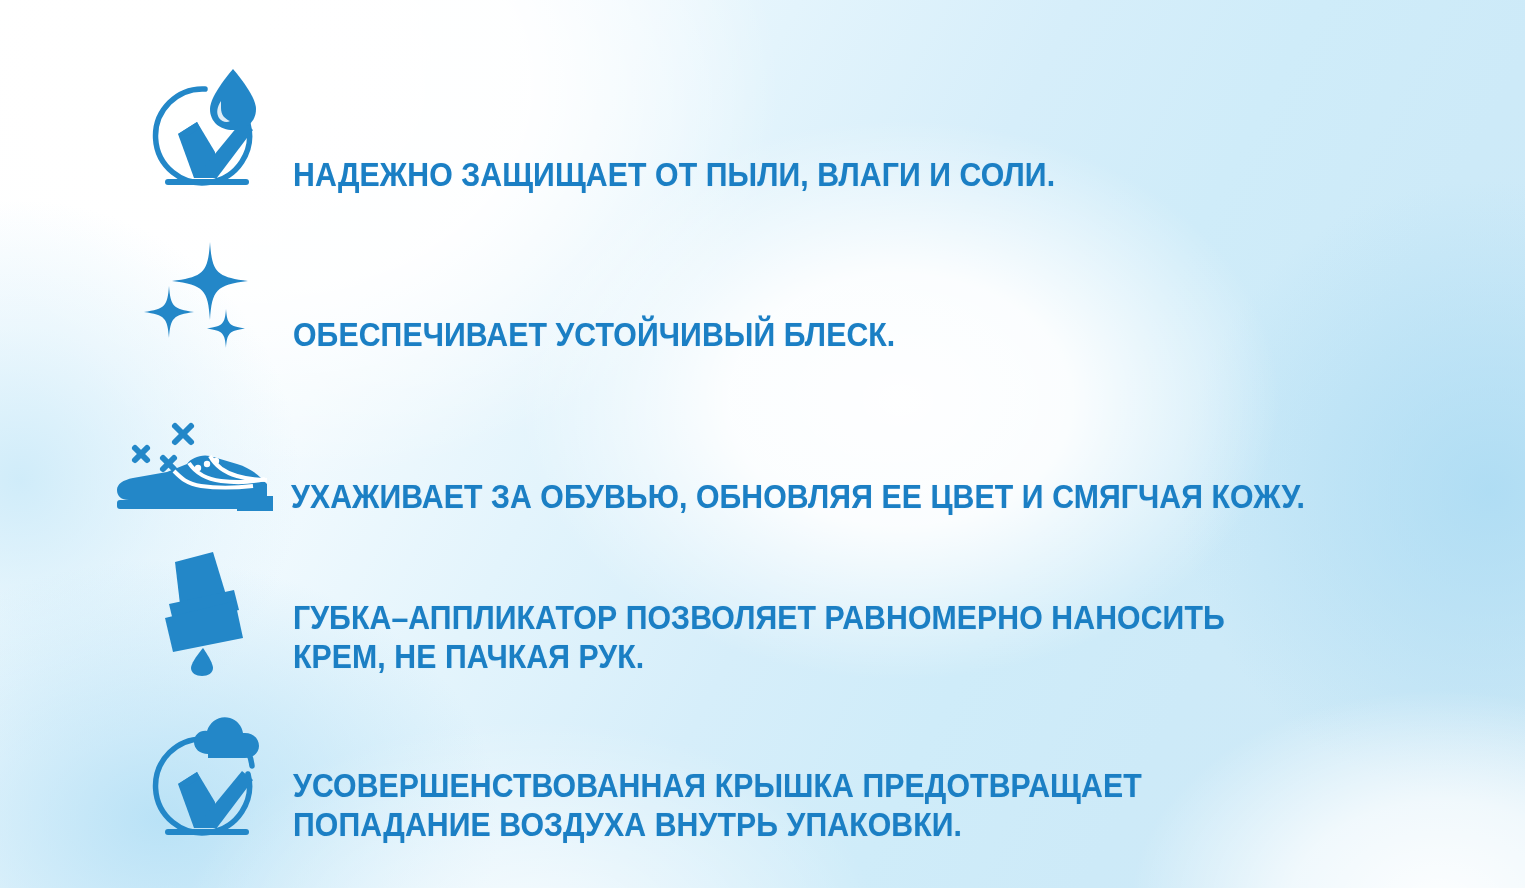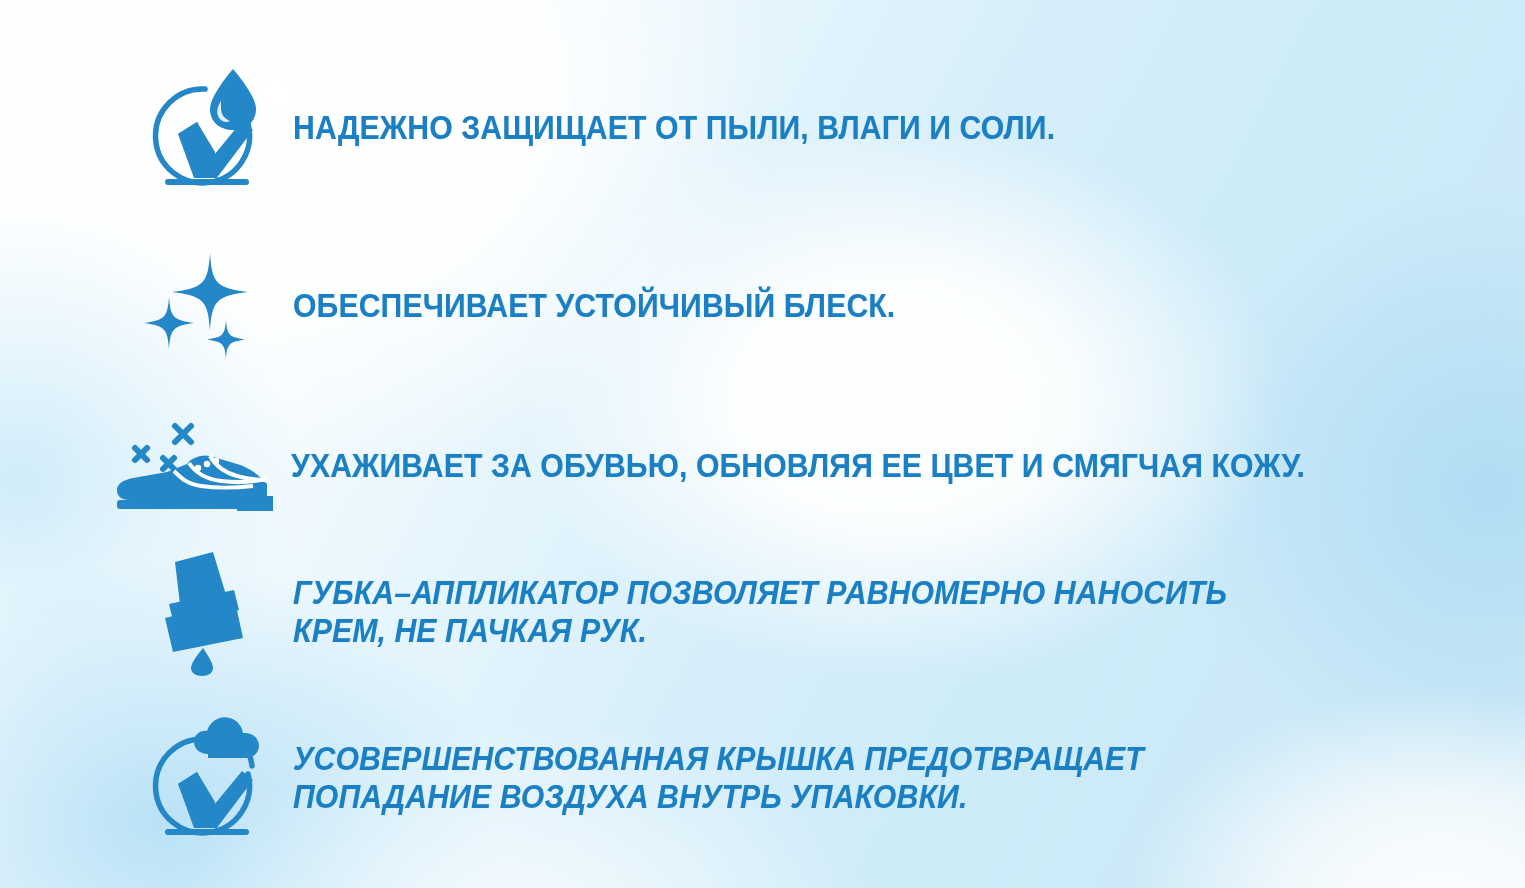--- a/index.html
+++ b/index.html
@@ -75,21 +75,21 @@
   #rows {
     position: relative;
     z-index: 5;
     padding: 0;
     margin: 0;
   }
 
   .feature-row {
     position: absolute;
     display: flex;
-    align-items: center;
+    align-items: flex-end;
     left: 118px;
   }
 
   .icon-cell {
     width: 175px;
     min-width: 175px;
     display: flex;
     align-items: center;
     justify-content: center;
   }
@@ -102,24 +102,24 @@
     line-height: 1.18;
     letter-spacing: 0.1px;
     transform: scaleX(0.93);
     transform-origin: left center;
     white-space: pre-line;
     text-shadow: 0 0 1px rgba(27,127,196,0.25);
   }
 
   
   .row-1 { top: 62px;  }
-  .row-2 { top: 247px; }
+  .row-2 { top: 236px; }
   .row-3 { top: 416px; }
-  .row-4 { top: 548px; font-style: italic; }
-  .row-5 { top: 712px; font-style: italic; }
+  .row-4 { top: 548px; }
+  .row-5 { top: 712px; }
 
   .row-3 .icon-cell { width: 185px; min-width: 185px; margin-left: -12px; }
   .row-4 .icon-cell { width: 175px; min-width: 175px; }
 
   svg { display: block; }
 </style>
 </head>
 <body>
 
 <div id="poster">

